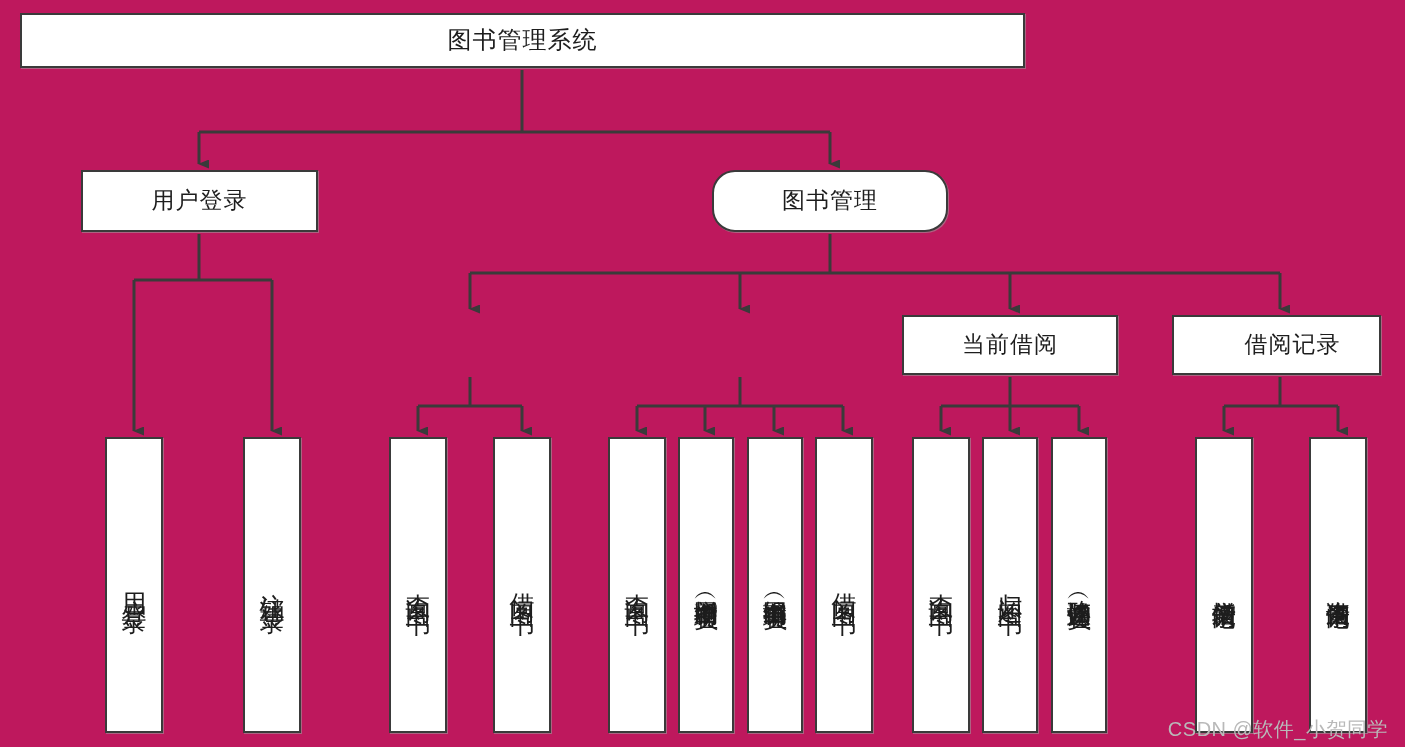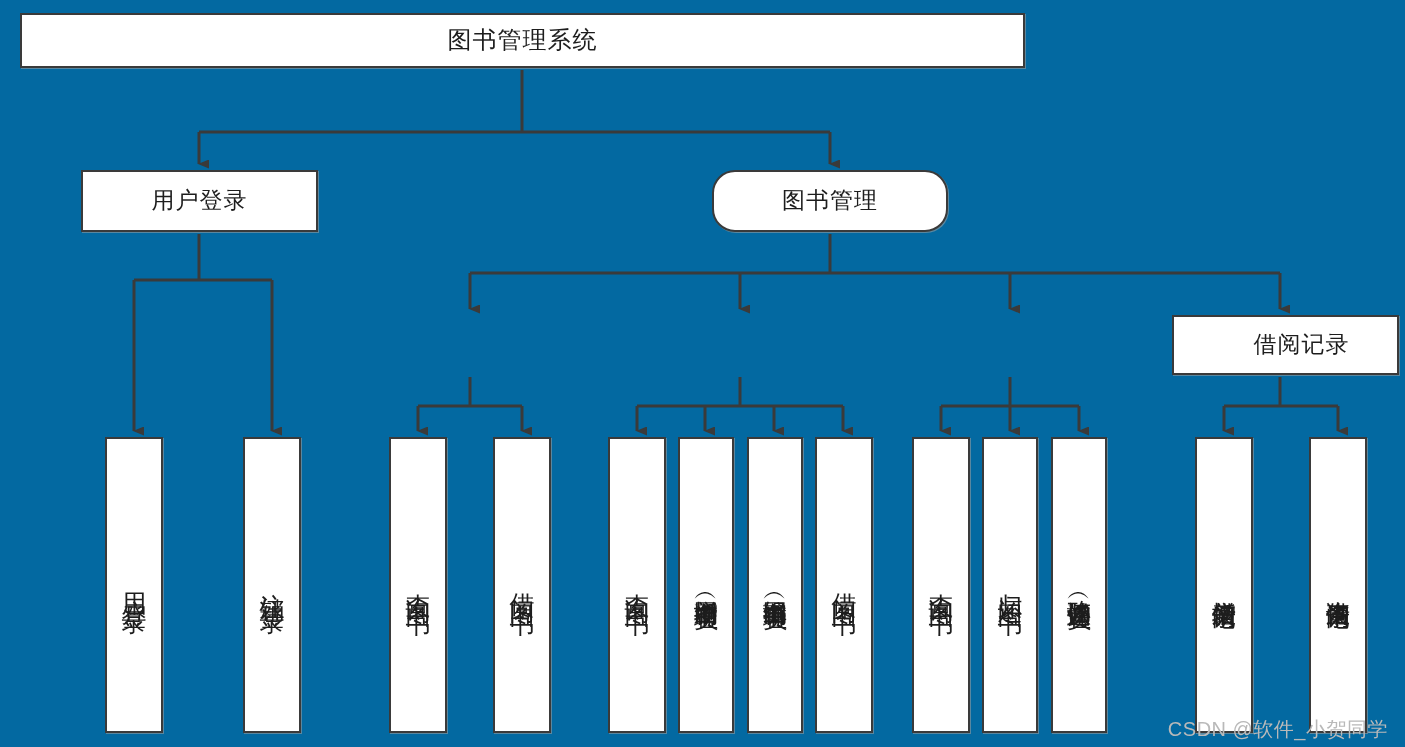--- a/index.html
+++ b/index.html
@@ -8,21 +8,21 @@
     padding: 0;
     background: #ffffff;
   }
   body {
     font-family: "Liberation Sans", "DejaVu Sans", sans-serif;
   }
   #canvas {
     position: relative;
     width: 1405px;
     height: 747px;
-    background: #0369a1;
+    background: #be185d;
     overflow: hidden;
   }
   #wires {
     position: absolute;
     left: 0;
     top: 0;
     width: 1405px;
     height: 747px;
     pointer-events: none;
   }
@@ -135,21 +135,24 @@
     <span>图书管理系统</span>
   </div>
 
   <div class="node h" style="left:81px; top:170px; width:237px; height:62px;">
     <span>用户登录</span>
   </div>
   <div class="node h" style="left:712px; top:170px; width:236px; height:62px;border-radius:23px;">
     <span>图书管理</span>
   </div>
 
-  <div class="node h" style="left:1172px; top:315px; width:227px; height:60px;padding-left:32px;">
+  <div class="node h" style="left:902px; top:315px; width:216px; height:60px;">
+    <span>当前借阅</span>
+  </div>
+  <div class="node h" style="left:1172px; top:315px; width:209px; height:60px;padding-left:32px;">
     <span>借阅记录</span>
   </div>
 
   <div class="node v" style="left:105px; top:437px; width:58px; height:296px;">
     <span class="vtext">用户登录</span>
   </div>
   <div class="node v" style="left:243px; top:437px; width:58px; height:296px;">
     <span class="vtext">注销登录</span>
   </div>
 

